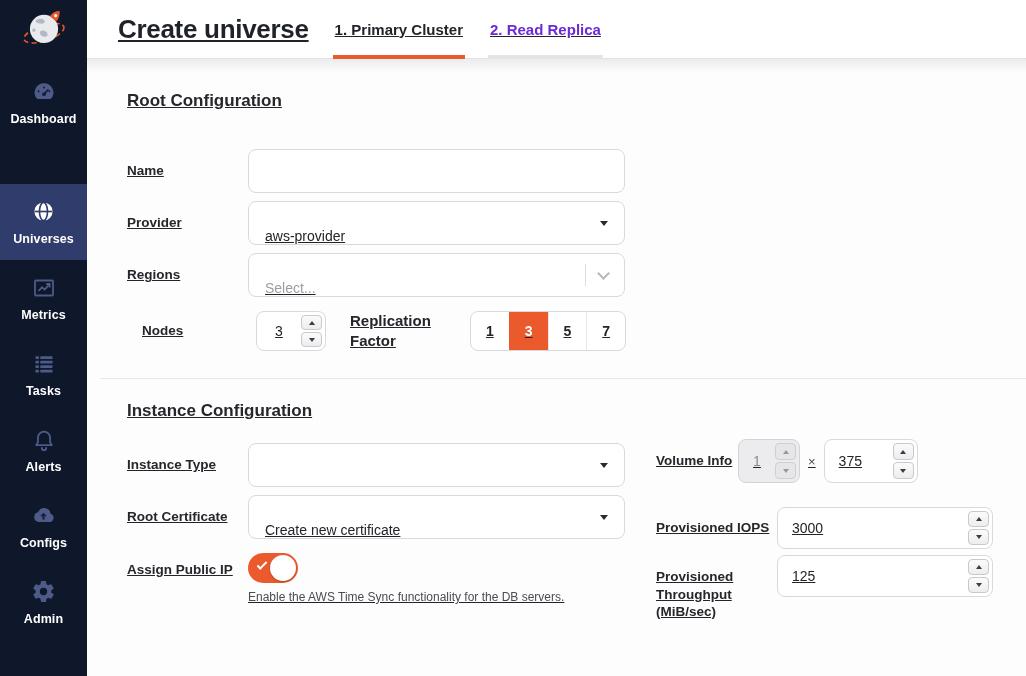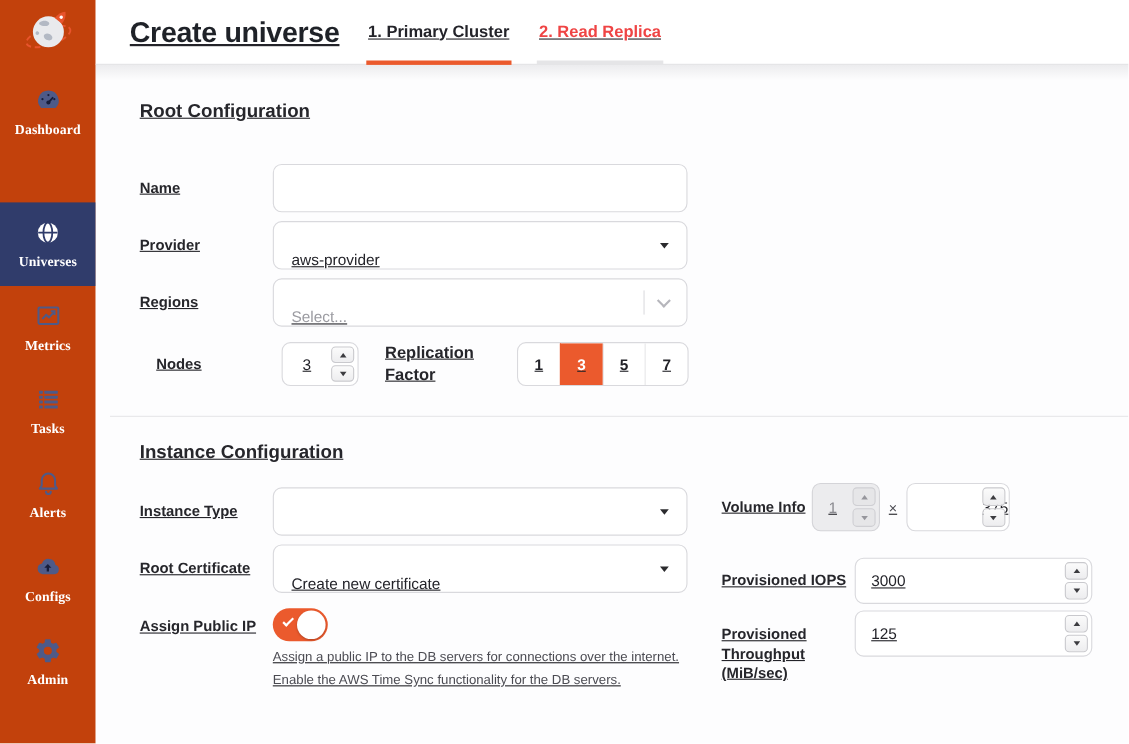--- a/index.html
+++ b/index.html
@@ -5,22 +5,22 @@
   * { box-sizing: border-box; margin: 0; padding: 0; }
   html,body { width:1026px; height:676px; }
   body {
     font-family: "Liberation Sans", sans-serif;
     background:#fff; color:#232329; overflow:hidden;
   }
   .app { display:flex; width:1026px; height:676px; }
 
   
   .sidebar {
-    width:87px; flex:0 0 87px; background:#c2410c; color:#fff;
-    display:flex; flex-direction:column; align-items:stretch;font-family:Liberation Serif, serif;
+    width:87px; flex:0 0 87px; background:#0f172a; color:#fff;
+    display:flex; flex-direction:column; align-items:stretch;
   }
   .logo { height:64px; display:flex; align-items:center; justify-content:center; cursor:pointer; }
   .side-item {
     height:76px; display:flex; flex-direction:column; align-items:center;
     justify-content:center; gap:7px; cursor:pointer; text-decoration:none; color:#fff;
   }
   .side-item.active { background:#303C6B;margin-top:44px; }
   .side-item .icn { height:26px; display:flex; align-items:center; justify-content:center; }
   .side-label { font-size:12.5px; font-weight:bold; letter-spacing:.1px; }
 
@@ -28,21 +28,21 @@
   .main { flex:1; display:flex; flex-direction:column; min-width:0;text-decoration:underline; }
   .topbar {
     height:59px; flex:0 0 59px; background:#fff; display:flex; align-items:stretch;
     padding-left:31px; border-bottom:1px solid #e2e2e4;
   }
   .page-title { font-size:26px; font-weight:bold; letter-spacing:-.3px; color:#1f2228; align-self:center; margin-right:1px; }
   .tab { position:relative; display:flex; align-items:center; margin-left:23px; padding:0 2px; font-size:15px; font-weight:bold; cursor:pointer; }
   .tab .underline { position:absolute; left:0; right:0; bottom:-1px; height:4px; }
   .tab.active { color:#232329; }
   .tab.active .underline { background:#EB5A2D; }
-  .tab.inactive { color:#ef4444; }
+  .tab.inactive { color:#6d28d9; }
   .tab.inactive .underline { background:#e5e5e7; }
 
   
   .content {
     flex:1; overflow:hidden; padding:0 0 0 40px;
     background:linear-gradient(to bottom, #ececee 0px, #fdfdfe 14px);
   }
   h2.section { font-size:17px; font-weight:bold; color:#26262b; }
   .h-cloud { margin-top:32px; }
   .h-instance { margin-top:22px; }
@@ -126,21 +126,21 @@
     border-left:2px solid #fff; border-bottom:2px solid #fff; transform:rotate(-45deg);
   }
   .helper { margin:7px 0 0 121px; font-size:12px; color:#4b4b52; }
 
   
   .r-row { display:flex; align-items:center; }
   .r-label { width:121px; flex:0 0 121px; font-size:13.5px; font-weight:bold; color:#26262b; line-height:17.5px; }
   .r-label.narrow { width:82px; flex:0 0 82px; }
   .vol-stepper1 { width:62px; height:44px; }
   .vol-times { margin:0 8px; font-size:13px; color:#4b4b52; }
-  .vol-stepper2 { width:94px; height:44px;justify-content:flex-end; }
+  .vol-stepper2 { width:94px; height:44px; }
   .wide-stepper { width:216px; }
   .row-iops { margin-top:24px; }
   .row-tp { margin-top:6px; align-items:flex-start; }
   .row-tp .r-label { padding-top:13px; }
 </style>
 </head>
 <body>
 
 <div class="app">
 
@@ -338,21 +338,20 @@
             </span>
           </div>
 
           <div class="toggle-row">
             <span class="f-label">Assign Public IP</span>
             <span class="toggle">
               <i class="check"></i>
               <i class="knob"></i>
             </span>
           </div>
-          <div class="helper">Assign a public IP to the DB servers for connections over the internet.</div>
 
           <div class="helper">Enable the AWS Time Sync functionality for the DB servers.</div>
         </div>
 
         <div class="col-right">
           <div class="r-row">
             <span class="r-label narrow">Volume Info</span>
             <span class="stepper disabled vol-stepper1">
               <span class="val cen">1</span>
               <span class="spin">

